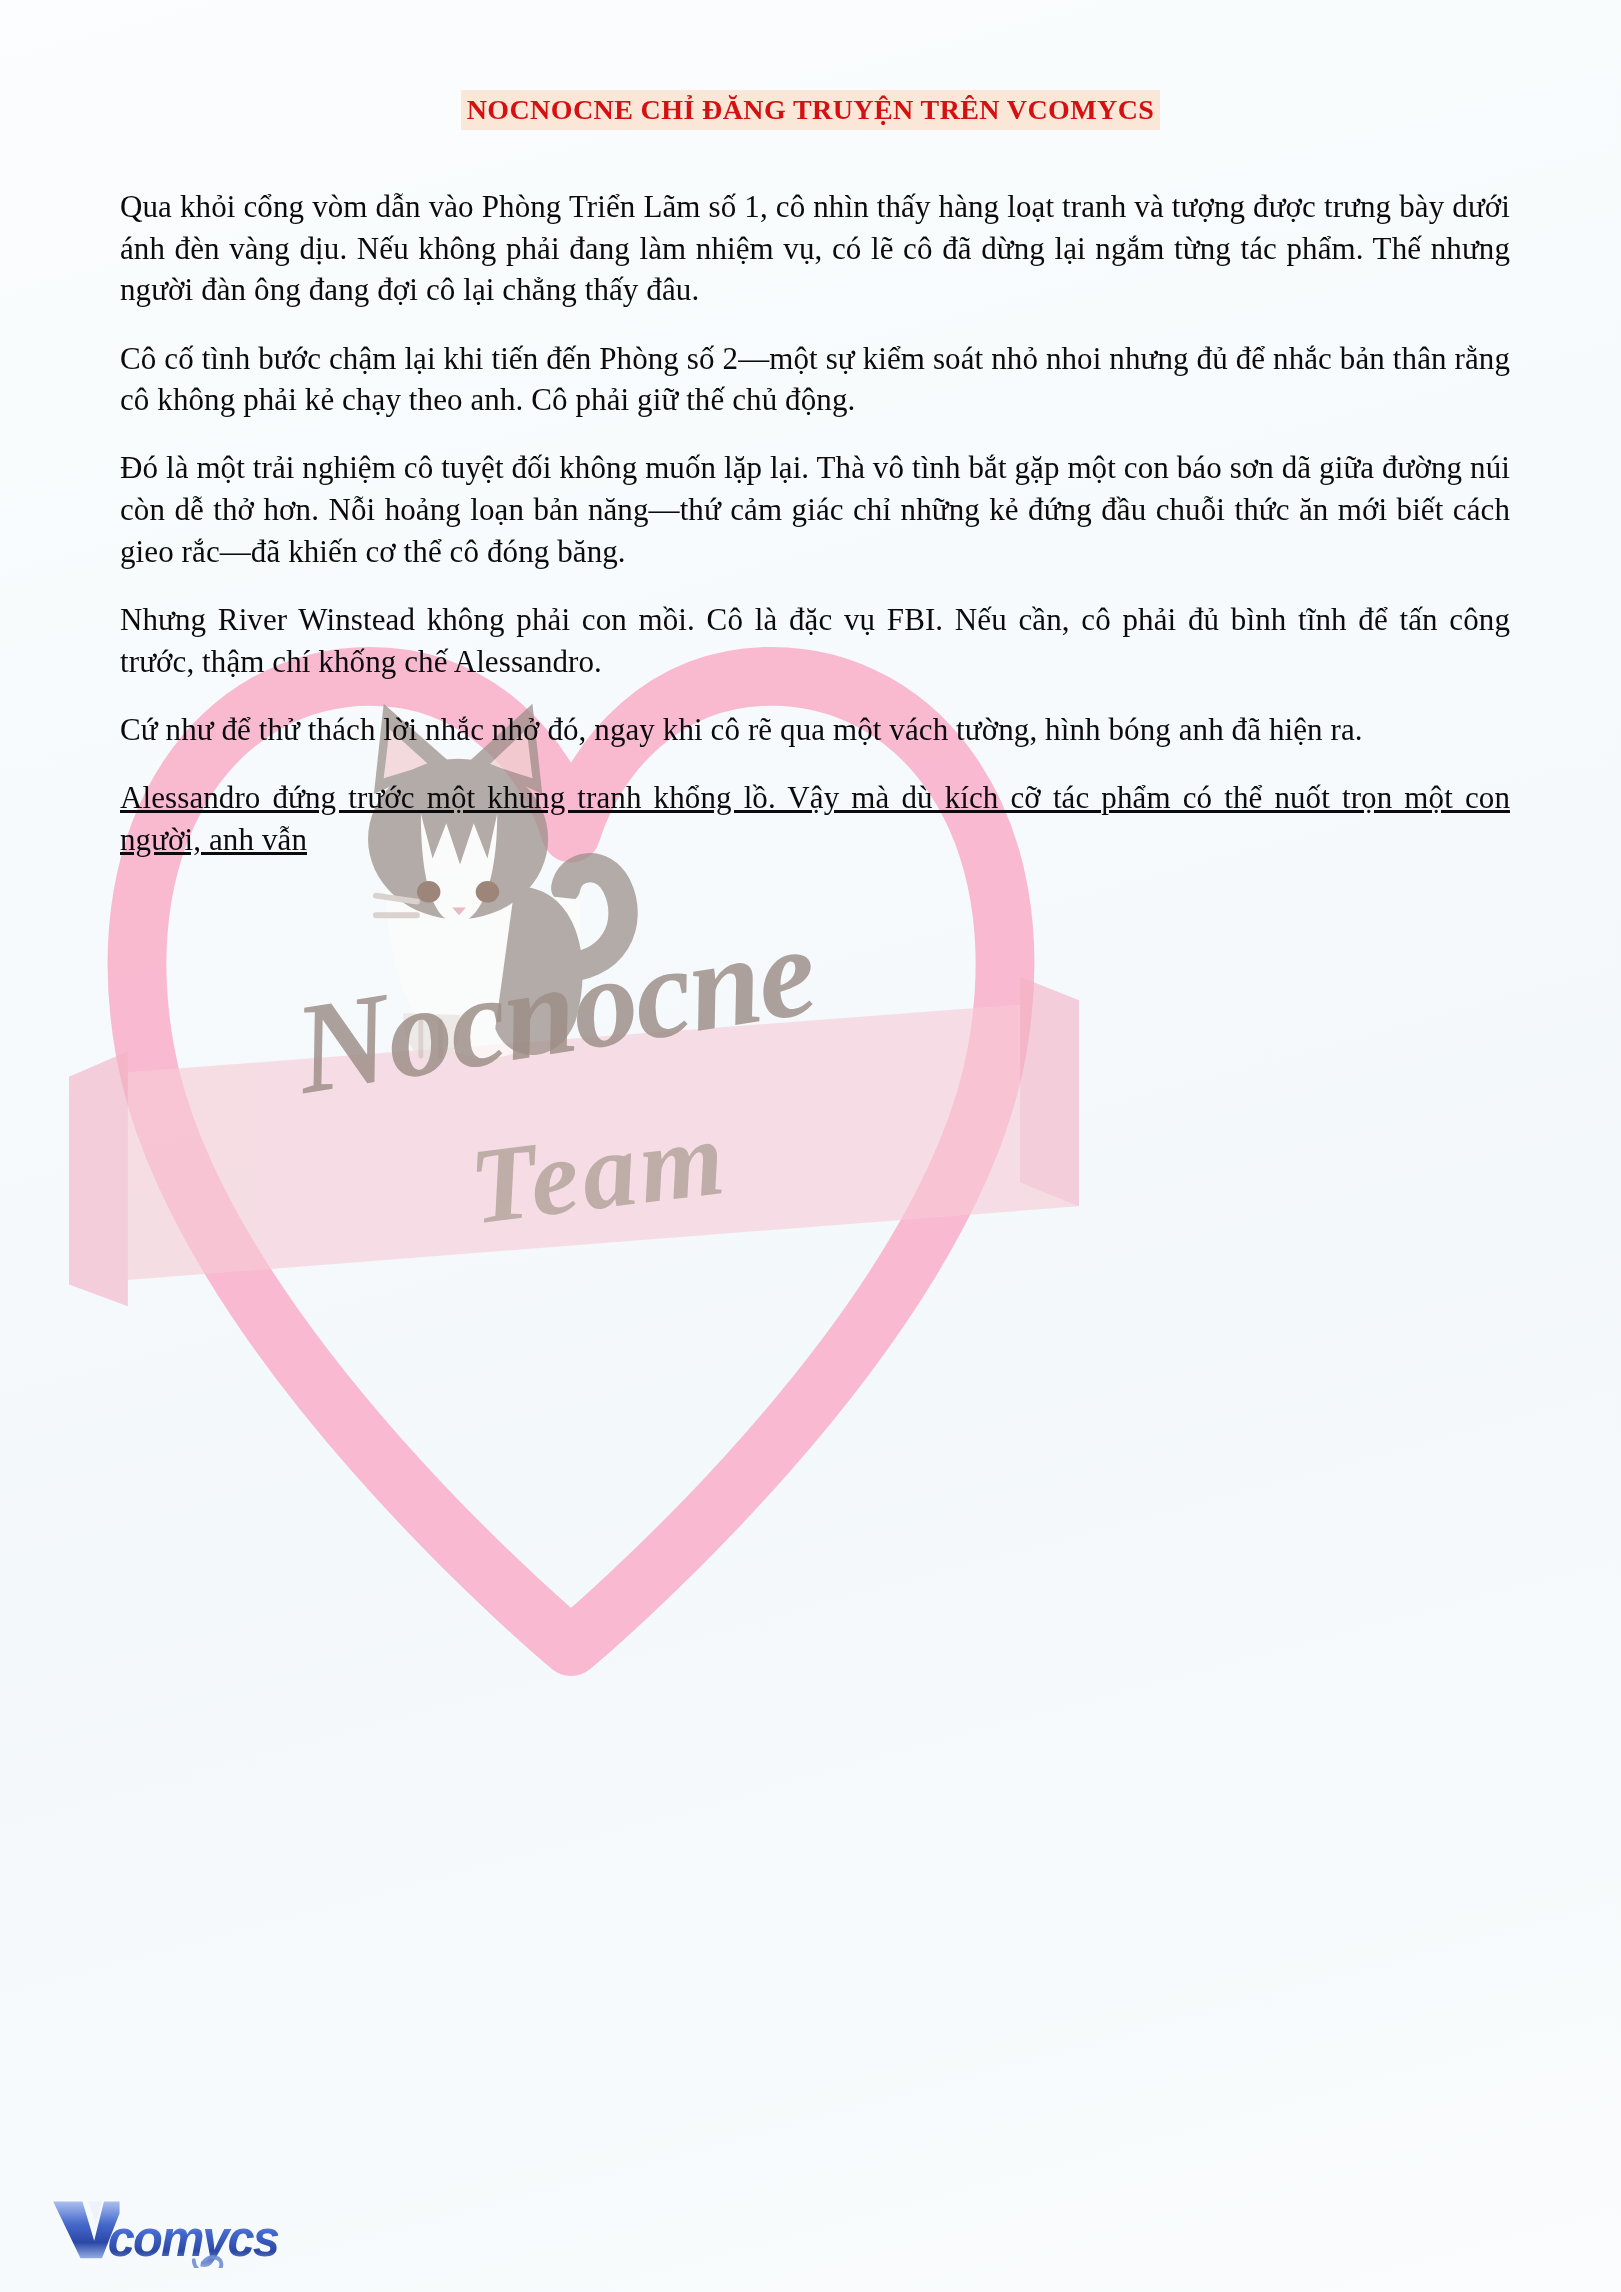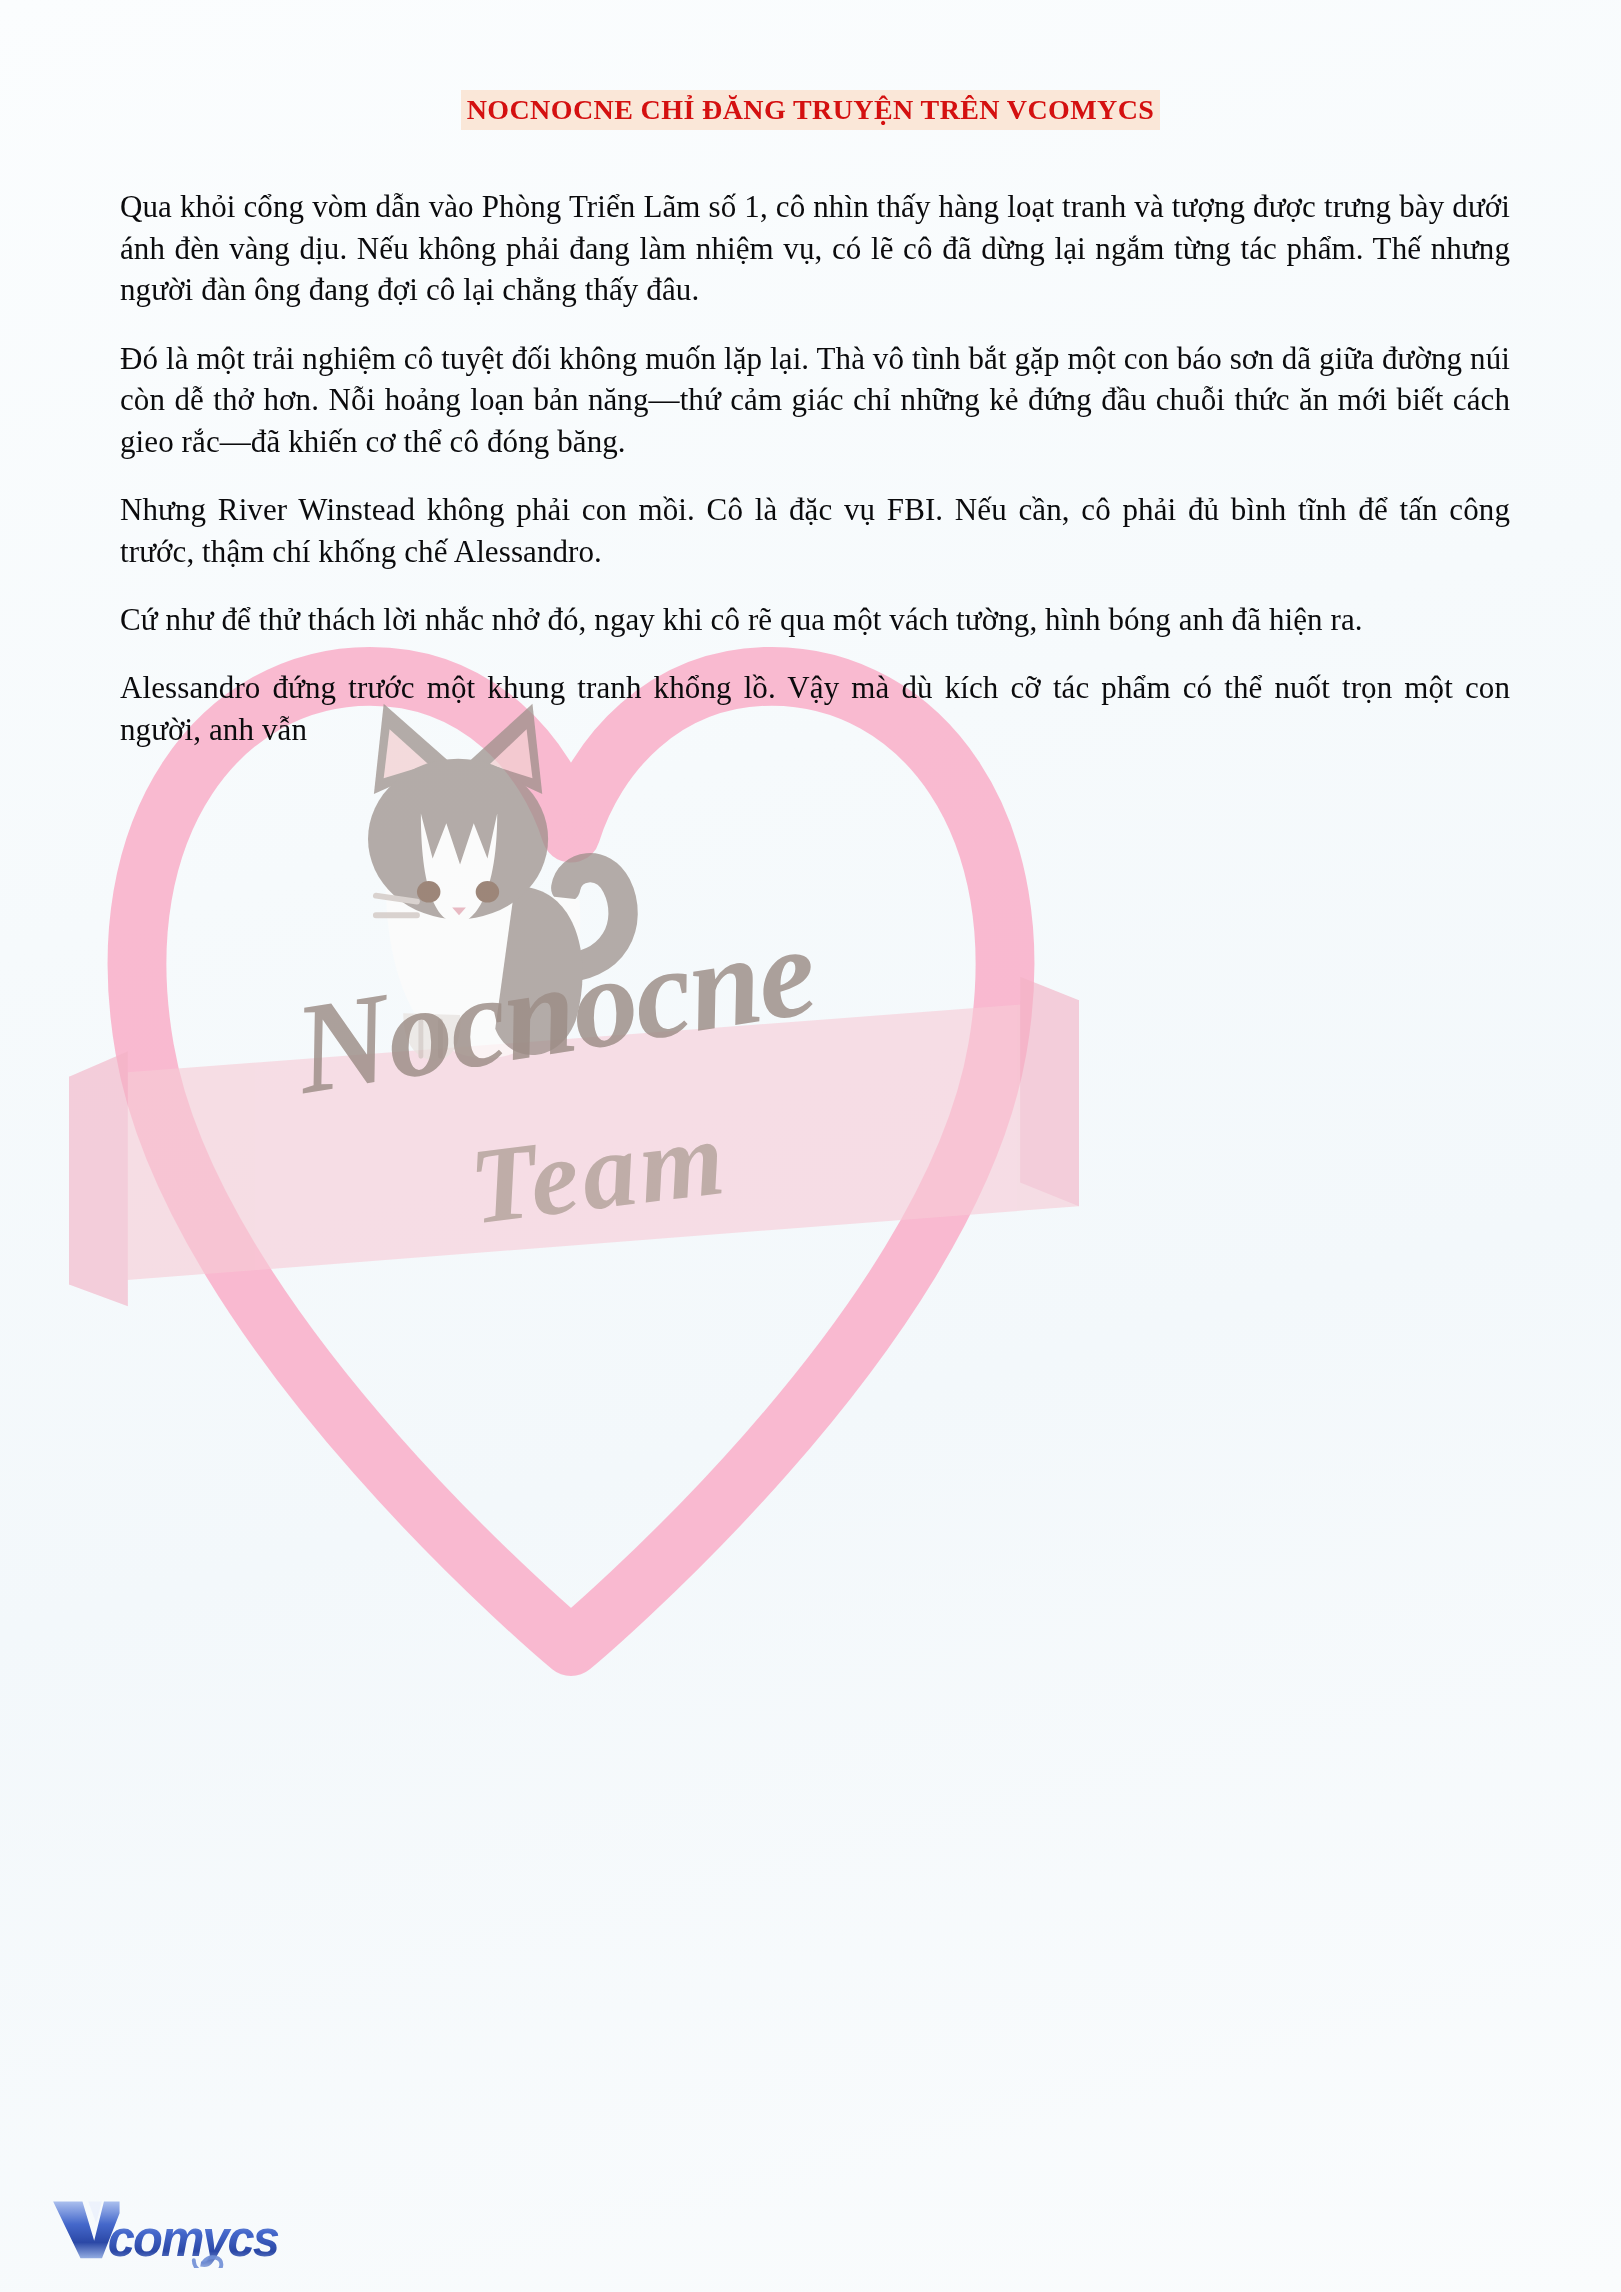--- a/index.html
+++ b/index.html
@@ -114,21 +114,21 @@
   .para {
     margin: 0 0 26.5px 0;
     font-family: "Liberation Serif", "DejaVu Serif", serif;
     font-size: 31px;
     line-height: 1.345;
     color: #0b0b0d;
     text-align: justify;
     text-justify: inter-word;
     letter-spacing: 0.1px;
   }
-  .para:last-child { margin-bottom: 0; }
+  .para:last-child { margin-bottom: 0; text-decoration: underline; }
 
   
   .footer-logo {
     position: absolute;
     left: 47px;
     bottom: 25.5px;
     z-index: 4;
     width: 235px;
     height: 84px;
   }
@@ -195,20 +195,21 @@
   </div>
 
   <div class="content">
 
     <div class="doc-title">
       <span class="doc-title-inner">NOCNOCNE CHỈ ĐĂNG TRUYỆN TRÊN VCOMYCS</span>
     </div>
 
     <div class="body-block">
       <p class="para">Qua khỏi cổng vòm dẫn vào Phòng Triển Lãm số 1, cô nhìn thấy hàng loạt tranh và tượng được trưng bày dưới ánh đèn vàng dịu. Nếu không phải đang làm nhiệm vụ, có lẽ cô đã dừng lại ngắm từng tác phẩm. Thế nhưng người đàn ông đang đợi cô lại chẳng thấy đâu.</p>
+      <p class="para">Cô cố tình bước chậm lại khi tiến đến Phòng số 2—một sự kiểm soát nhỏ nhoi nhưng đủ để nhắc bản thân rằng cô không phải kẻ chạy theo anh. Cô phải giữ thế chủ động.</p>
       <p class="para">Đó là một trải nghiệm cô tuyệt đối không muốn lặp lại. Thà vô tình bắt gặp một con báo sơn dã giữa đường núi còn dễ thở hơn. Nỗi hoảng loạn bản năng—thứ cảm giác chỉ những kẻ đứng đầu chuỗi thức ăn mới biết cách gieo rắc—đã khiến cơ thể cô đóng băng.</p>
       <p class="para">Nhưng River Winstead không phải con mồi. Cô là đặc vụ FBI. Nếu cần, cô phải đủ bình tĩnh để tấn công trước, thậm chí khống chế Alessandro.</p>
       <p class="para">Cứ như để thử thách lời nhắc nhở đó, ngay khi cô rẽ qua một vách tường, hình bóng anh đã hiện ra.</p>
       <p class="para">Alessandro đứng trước một khung tranh khổng lồ. Vậy mà dù kích cỡ tác phẩm có thể nuốt trọn một con người, anh vẫn</p>
     </div>
   </div>
 
   <div class="footer-logo">
     <svg width="235" height="84" viewBox="0 0 240 86">
       <defs>

